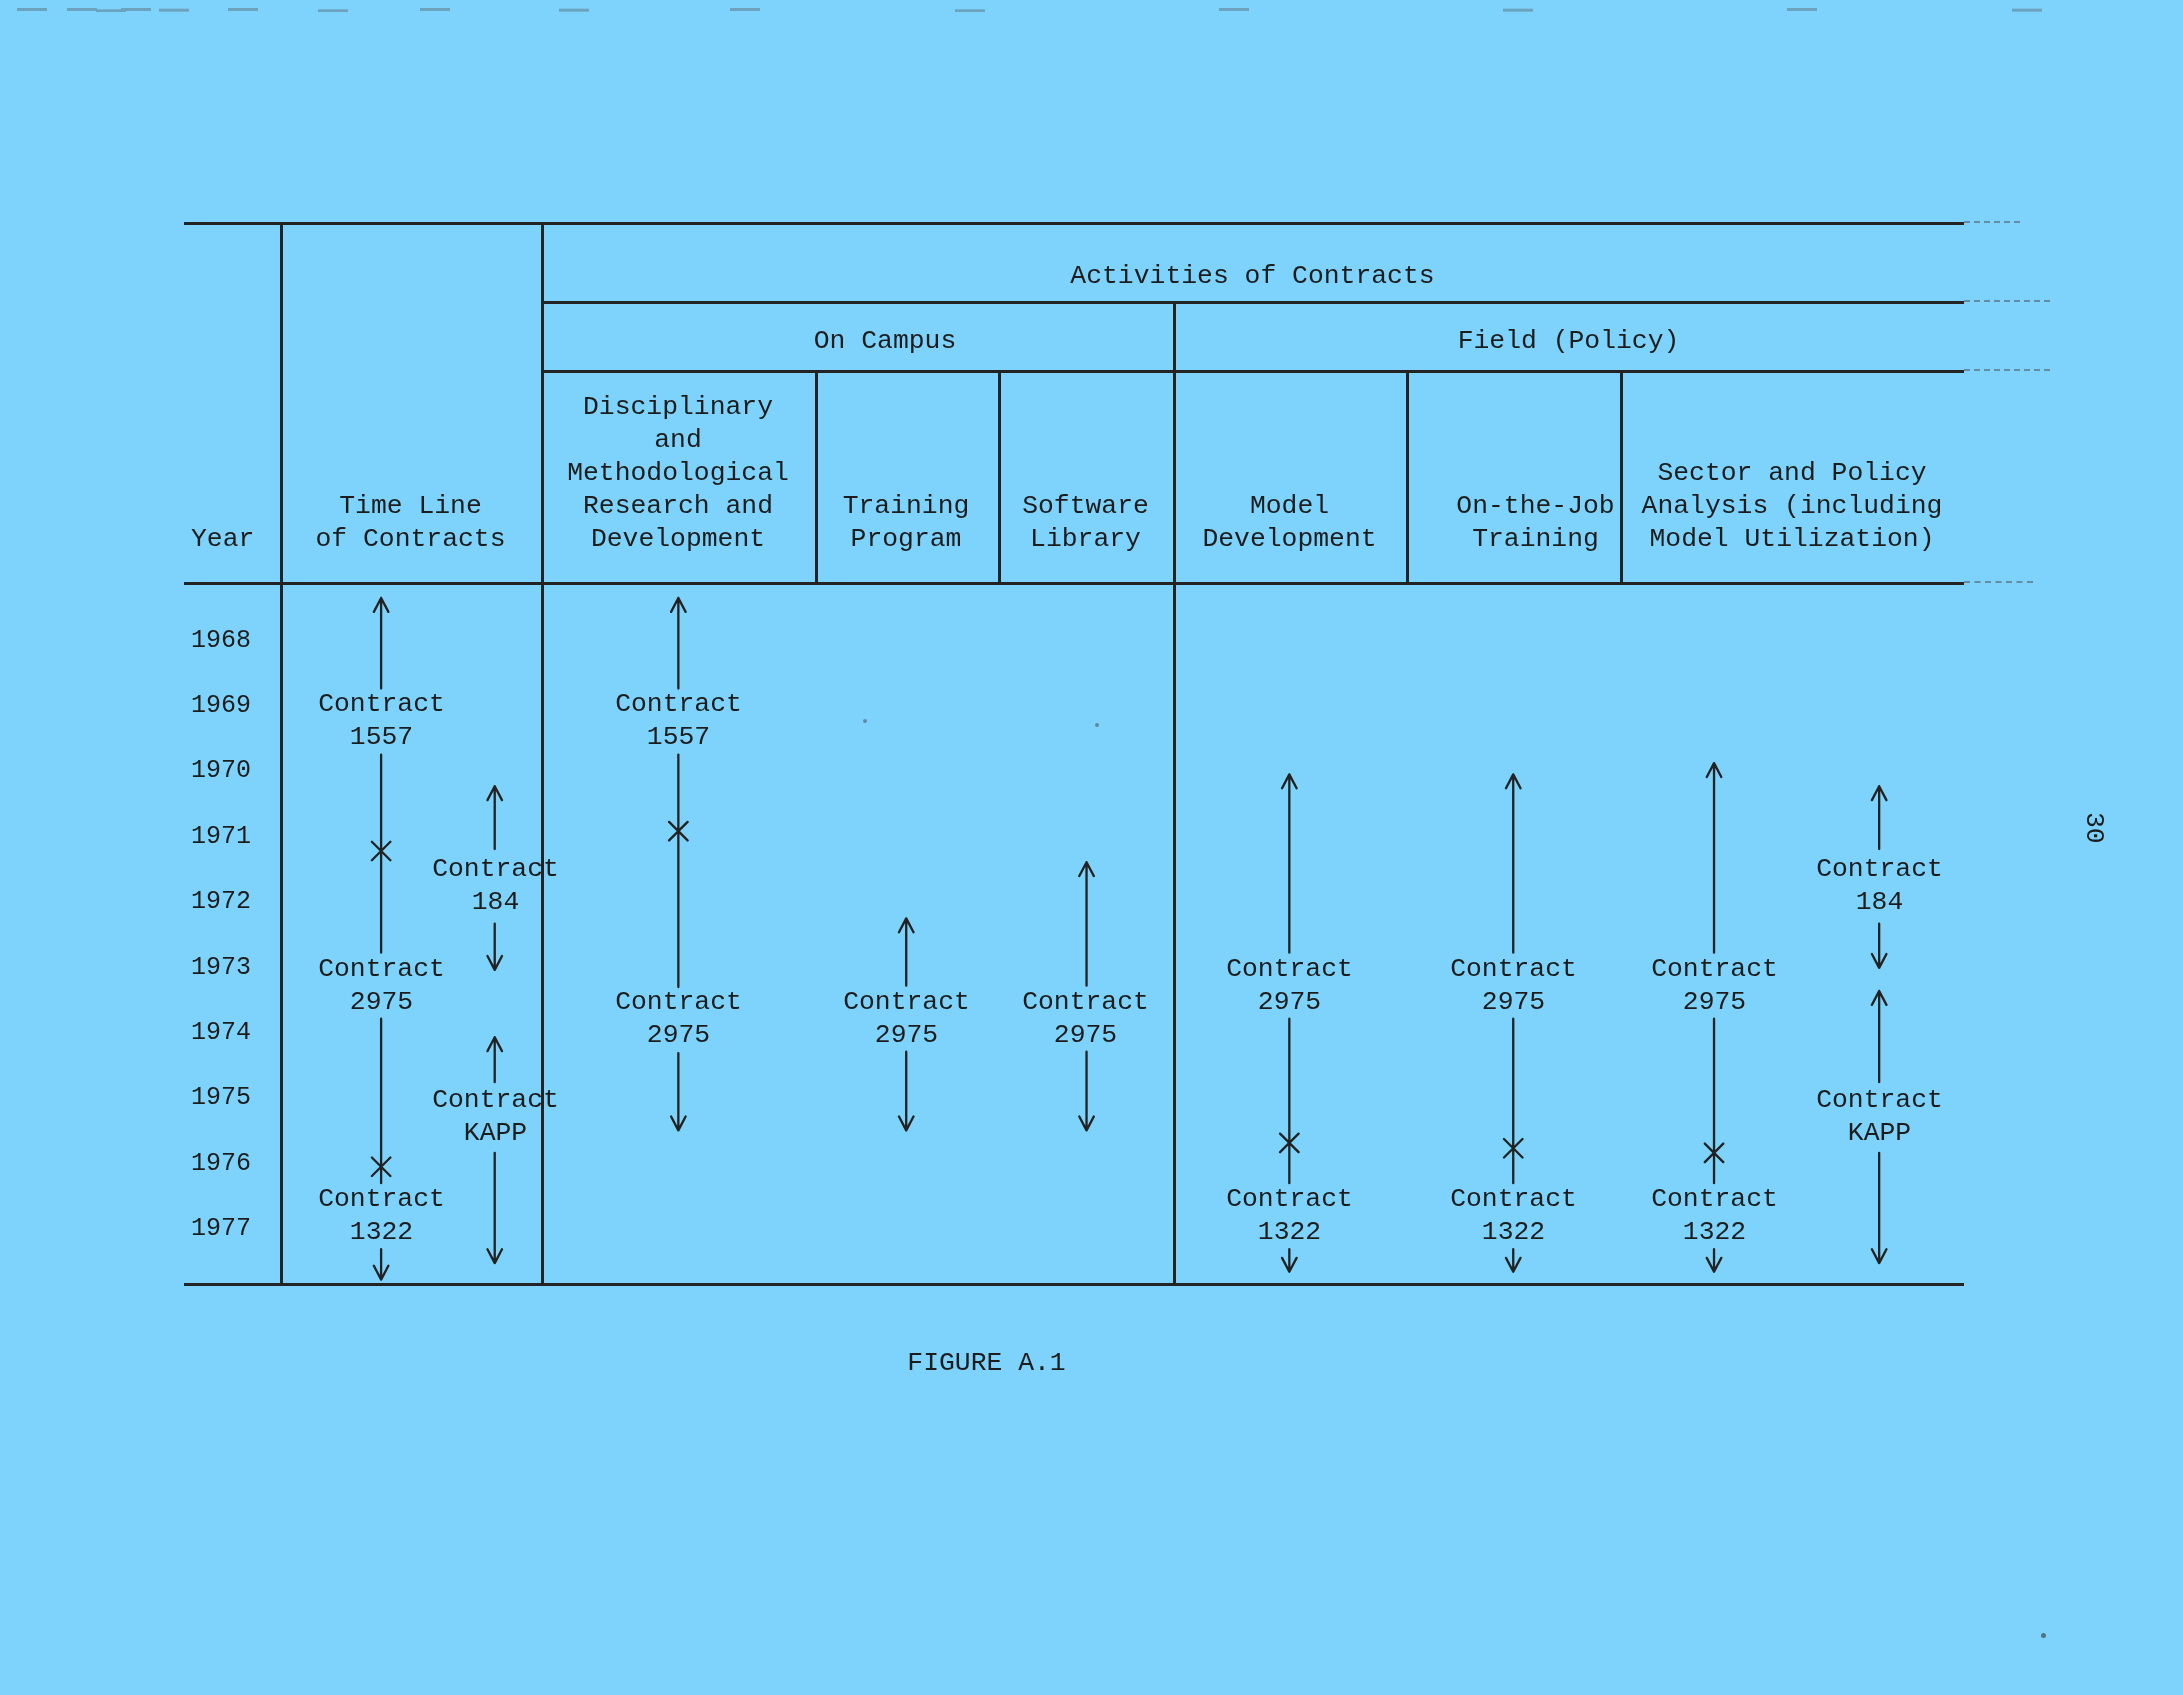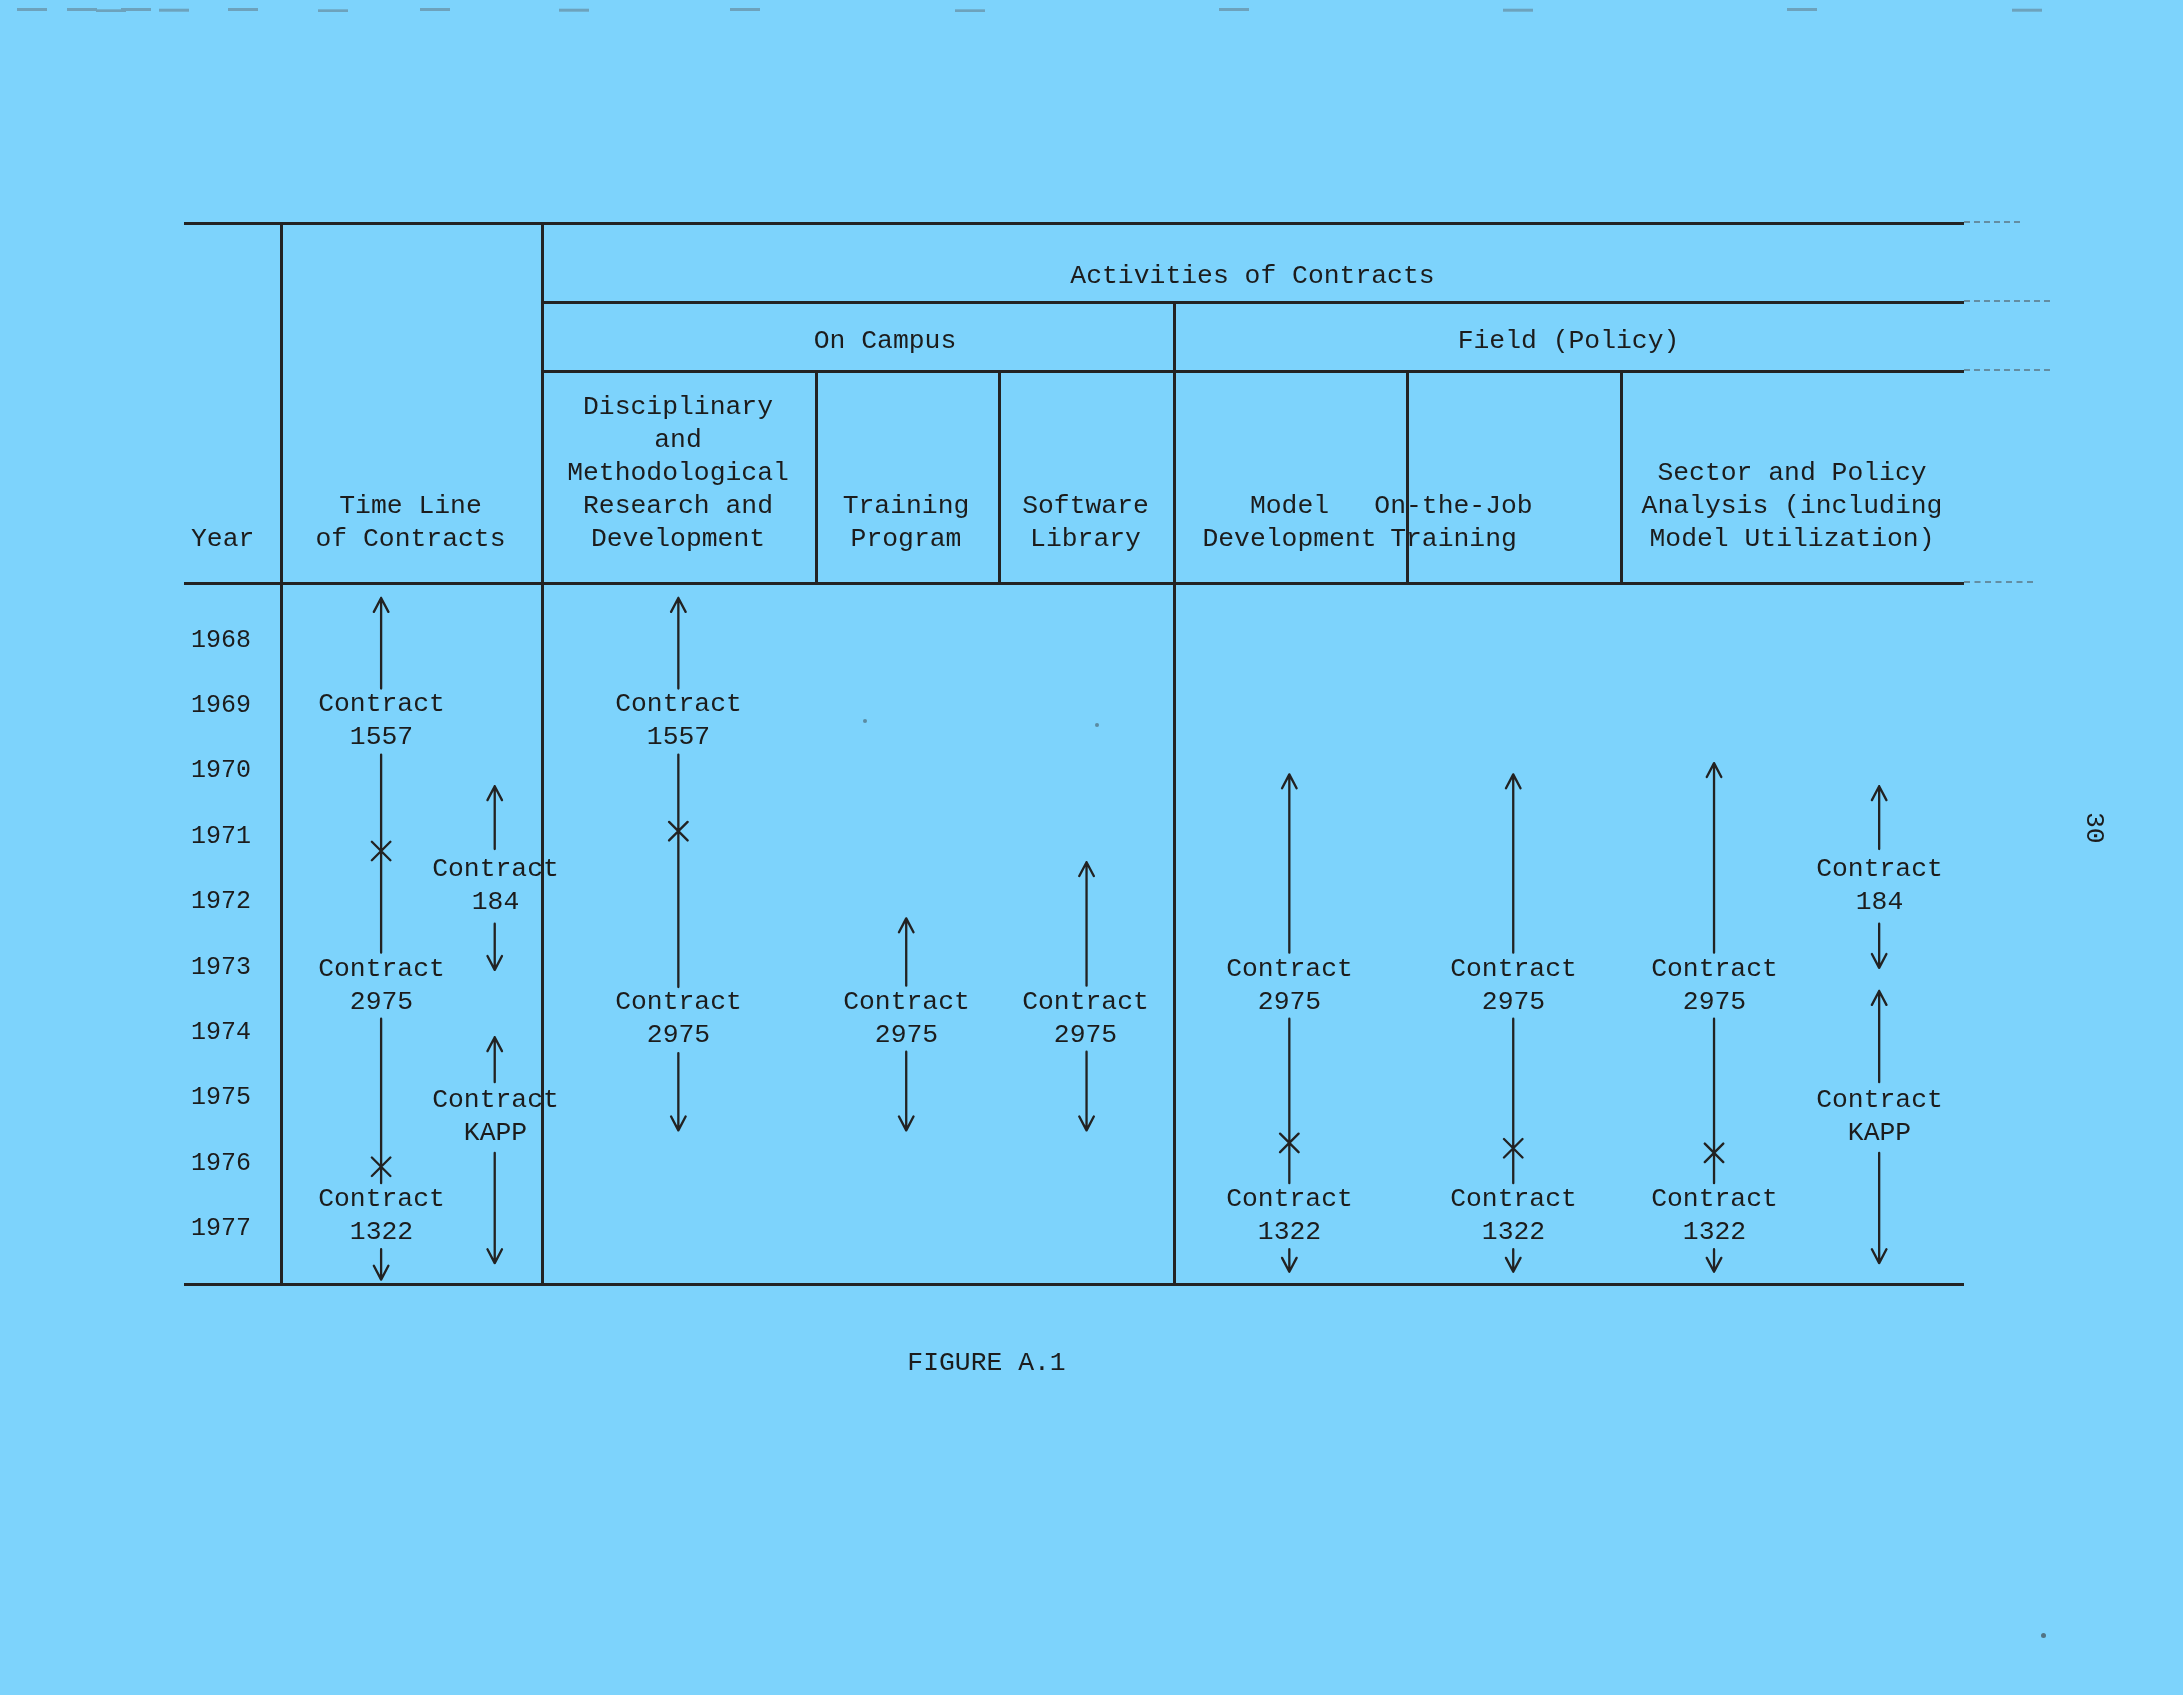--- a/index.html
+++ b/index.html
@@ -71,21 +71,21 @@
 and
 Methodological
 Research and
 Development</div>
   <div class="hcell" style="left:815px;width:182px;bottom:1140px">Training
 Program</div>
   <div class="hcell" style="left:998px;width:175px;bottom:1140px">Software
 Library</div>
   <div class="hcell" style="left:1173px;width:233px;bottom:1140px">Model
 Development</div>
-  <div class="hcell" style="left:1346px;width:215px;bottom:1140px">On-the-Job
+  <div class="hcell" style="left:1428px;width:215px;bottom:1140px">On-the-Job
 Training</div>
   <div class="hcell" style="left:1620px;width:344px;bottom:1140px">Sector and Policy
 Analysis (including
 Model Utilization)</div>
 
   <div class="txt" style="left:191px;top:624px">1968</div>
   <div class="txt" style="left:191px;top:689px">1969</div>
   <div class="txt" style="left:191px;top:754px">1970</div>
   <div class="txt" style="left:191px;top:820px">1971</div>
   <div class="txt" style="left:191px;top:885px">1972</div>

